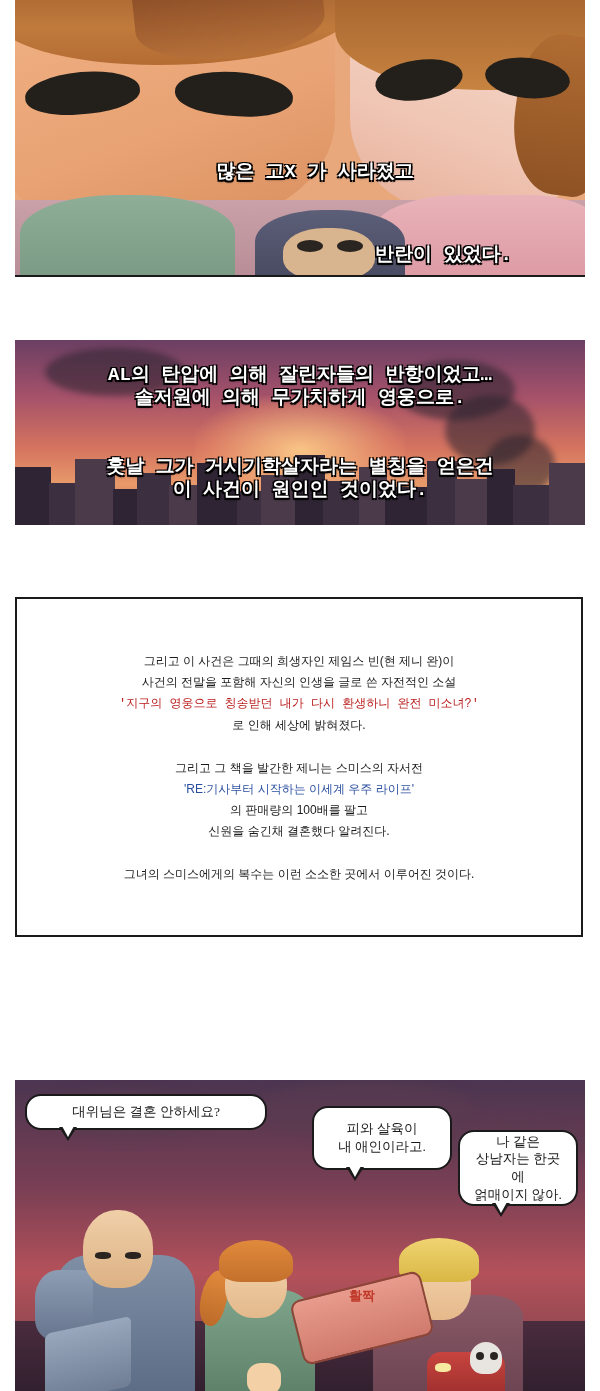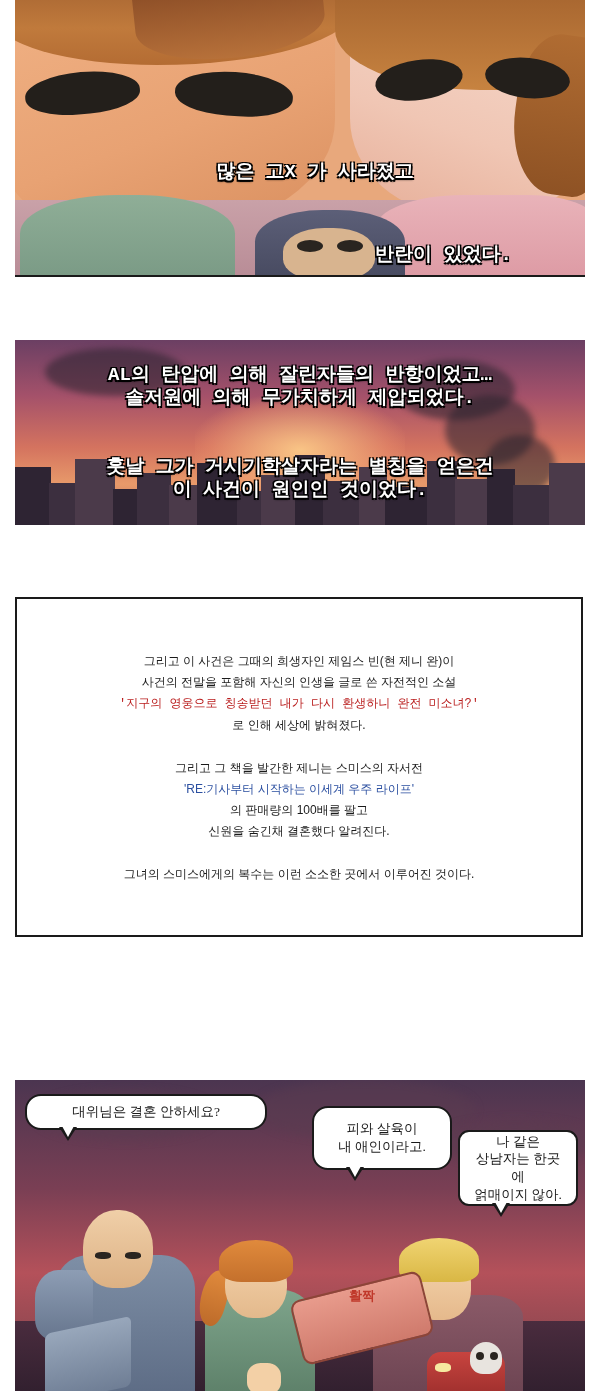--- a/index.html
+++ b/index.html
@@ -560,21 +560,21 @@
       <div class="bld l" style="left:344px;width:28px; height:58px;"></div>
       <div class="bld d" style="left:370px;width:44px; height:38px;"></div>
       <div class="bld" style="left:412px;width:30px; height:64px;"></div>
       <div class="bld l" style="left:440px;width:34px; height:46px;"></div>
       <div class="bld d" style="left:472px;width:28px; height:56px;"></div>
       <div class="bld" style="left:498px;width:38px; height:40px;"></div>
       <div class="bld l" style="left:534px;width:36px; height:62px;"></div>
     </div>
 
     <div class="cap" style="left:35px; top:23px; width:500px;">AL의 탄압에 의해 잘린자들의 반항이었고…</div>
-    <div class="cap" style="left:35px; top:46px; width:500px;">솔저원에 의해 무가치하게 제압되었다.</div>
+    <div class="cap" style="left:35px; top:46px; width:500px;">솔저원에 의해 무가치하게 영웅으로.</div>
     <div class="cap" style="left:35px; top:115px; width:500px;">훗날 그가 거시기학살자라는 별칭을 얻은건</div>
     <div class="cap" style="left:35px; top:138px; width:500px;">이 사건이 원인인 것이었다.</div>
   </div>
 
   <div class="panel3">
     <div class="p3-inner">
       <p>
         <span>그리고 이 사건은 그때의 희생자인 제임스 빈(현 제니 완)이</span><br>
         <span>사건의 전말을 포함해 자신의 인생을 글로 쓴 자전적인 소설</span><br>
         <span class="hl-red">'지구의 영웅으로 칭송받던 내가 다시 환생하니 완전 미소녀?'</span><br>
@@ -628,21 +628,21 @@
       <span>대위님은 결혼 안하세요?</span>
     </div>
 
     <div class="bubble" style="left:297px; top:26px; width:140px; height:64px; white-space:pre-line;">
       <span class="tail bubble-tail-down"></span>
       <span class="tail bubble-tail-down-in"></span>
       <span>피와 살육이
 내 애인이라고.</span>
     </div>
 
-    <div class="bubble" style="left:443px; top:50px; width:120px; height:76px; white-space:pre-line;border-radius:11px;">
+    <div class="bubble" style="left:443px; top:50px; width:120px; height:76px; white-space:pre-line;">
       <span class="tail bubble-tail-down"></span>
       <span class="tail bubble-tail-down-in"></span>
       <span>나 같은
 상남자는 한곳에
 얽매이지 않아.</span>
     </div>
 
     <div class="sfx" style="left:334px; top:166px;">활짝</div>
   </div>
 

